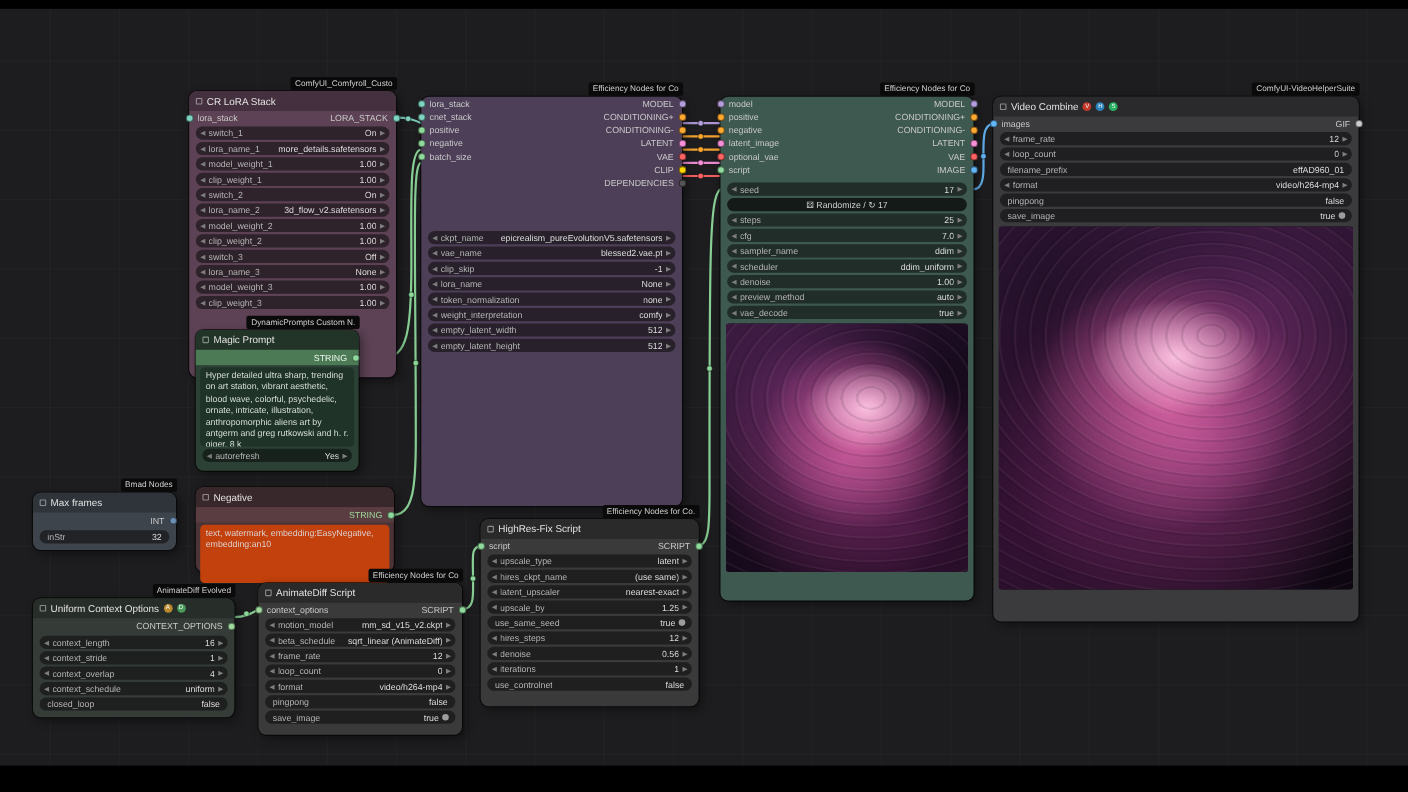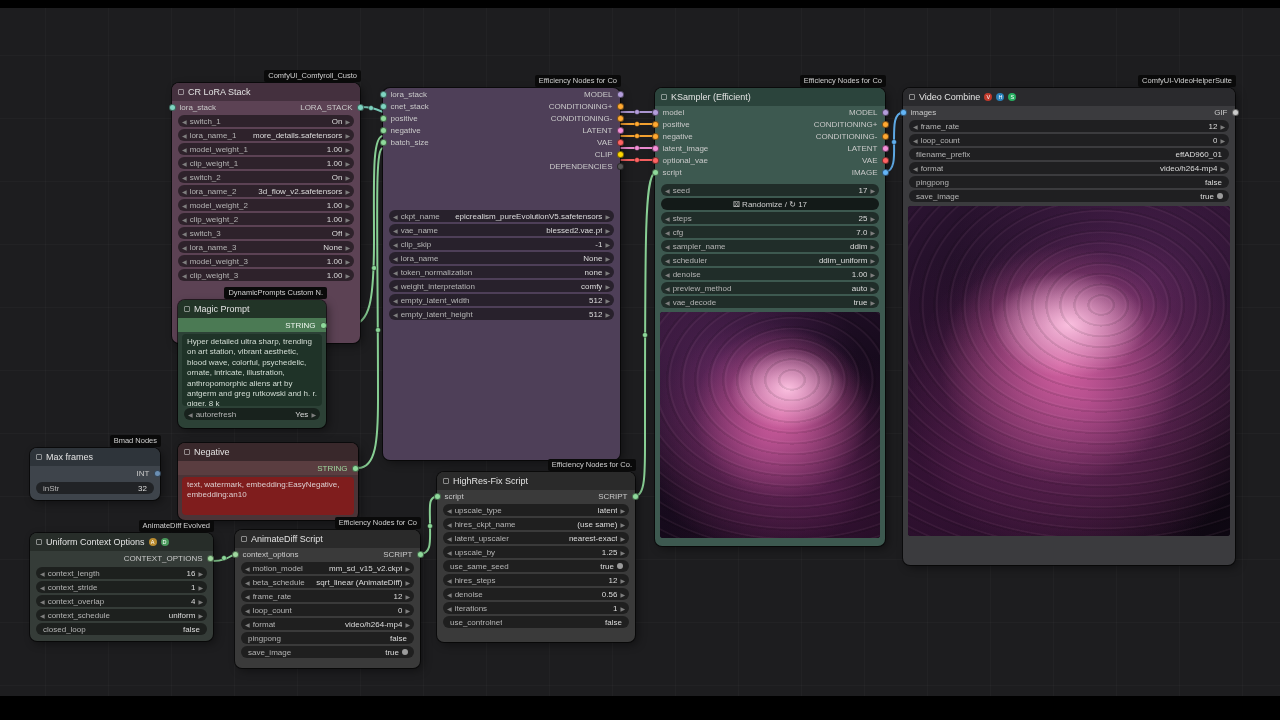--- a/index.html
+++ b/index.html
@@ -57,21 +57,21 @@
 
 .n-lora{background:#5c4254}.n-lora .node-header{background:#44303e}
 .n-loader{background:#4e3f58}.n-loader .node-header{background:#3a2d44}
 .n-ksampler{background:#3d5950}.n-ksampler .node-header{background:#2b443c}
 .n-video{background:#3b3b3e}.n-video .node-header{background:#2a2a2d}
 .n-magic{background:#2c4136}.n-magic .node-header{background:#223427}
 .n-magic .outband{background:#4b7a54}.n-magic .outband .port{color:#eef7ef}
 .n-magic .textarea{background:#1f3328;height:72px}
 .n-negative{background:#4b3437}.n-negative .node-header{background:#39282b}
 .n-negative .outband{background:#5a3d40}.n-negative .outband .port{color:#9fd89f}
-.n-negative .textarea{background:#7f1d1d;height:38px;color:#ddd0d1}
+.n-negative .textarea{background:#c2410c;height:53px;color:#ddd0d1}
 .n-max{background:#3e444b}.n-max .node-header{background:#2e343a}
 .n-context{background:#353c38}.n-context .node-header{background:#272d29}
 .n-adscript{background:#3a3a3a}.n-adscript .node-header{background:#2a2a2a}
 .n-highres{background:#3a3a3a}.n-highres .node-header{background:#2a2a2a}
 </style>
 </head>
 <body>
 
 <div class="stage">
 
@@ -371,24 +371,20 @@
     <span class="sp"></span>
     <span class="wval">512</span>
 
     <span class="arr">▶</span>
   </div>
 </div>
   </div>
 
   <div class="node n-ksampler" style="left:655px;top:88px;width:230px;height:458px">
     <div class="badge">Efficiency Nodes for Co</div>
-    <div class="node-header">
-      <span class="coll"></span>
-      <span>KSampler (Efficient)</span>
-    </div>
     <div class="ports">
       <div class="pcol">
   <div class="port in">
     <span class="dot" style="background: rgb(179, 157, 219);"></span>
     <span class="plabel">model</span>
   </div>
 
   <div class="port in">
     <span class="dot" style="background: rgb(255, 169, 49);"></span>
     <span class="plabel">positive</span>
@@ -667,21 +663,21 @@
     </div>
     <div class="outband">
   <div class="port out">
     <span class="plabel">STRING</span>
     <span class="dot" style="background: rgb(142, 217, 155);"></span>
   </div>
 </div>
     <div class="textarea">text, watermark, embedding:EasyNegative, embedding:an10</div>
   </div>
 
-  <div class="node n-context" style="left:30px;top:533px;width:183px;height:108px">
+  <div class="node n-context" style="left:30px;top:544px;width:183px;height:108px">
     <div class="badge">AnimateDiff Evolved</div>
     <div class="node-header">
       <span class="coll"></span>
       <span>Uniform Context Options</span>
       <span class="hicon ad-a">A</span>
       <span class="hicon ad-d">D</span>
     </div>
     <div class="outband">
   <div class="port out">
     <span class="plabel">CONTEXT_OPTIONS</span>

